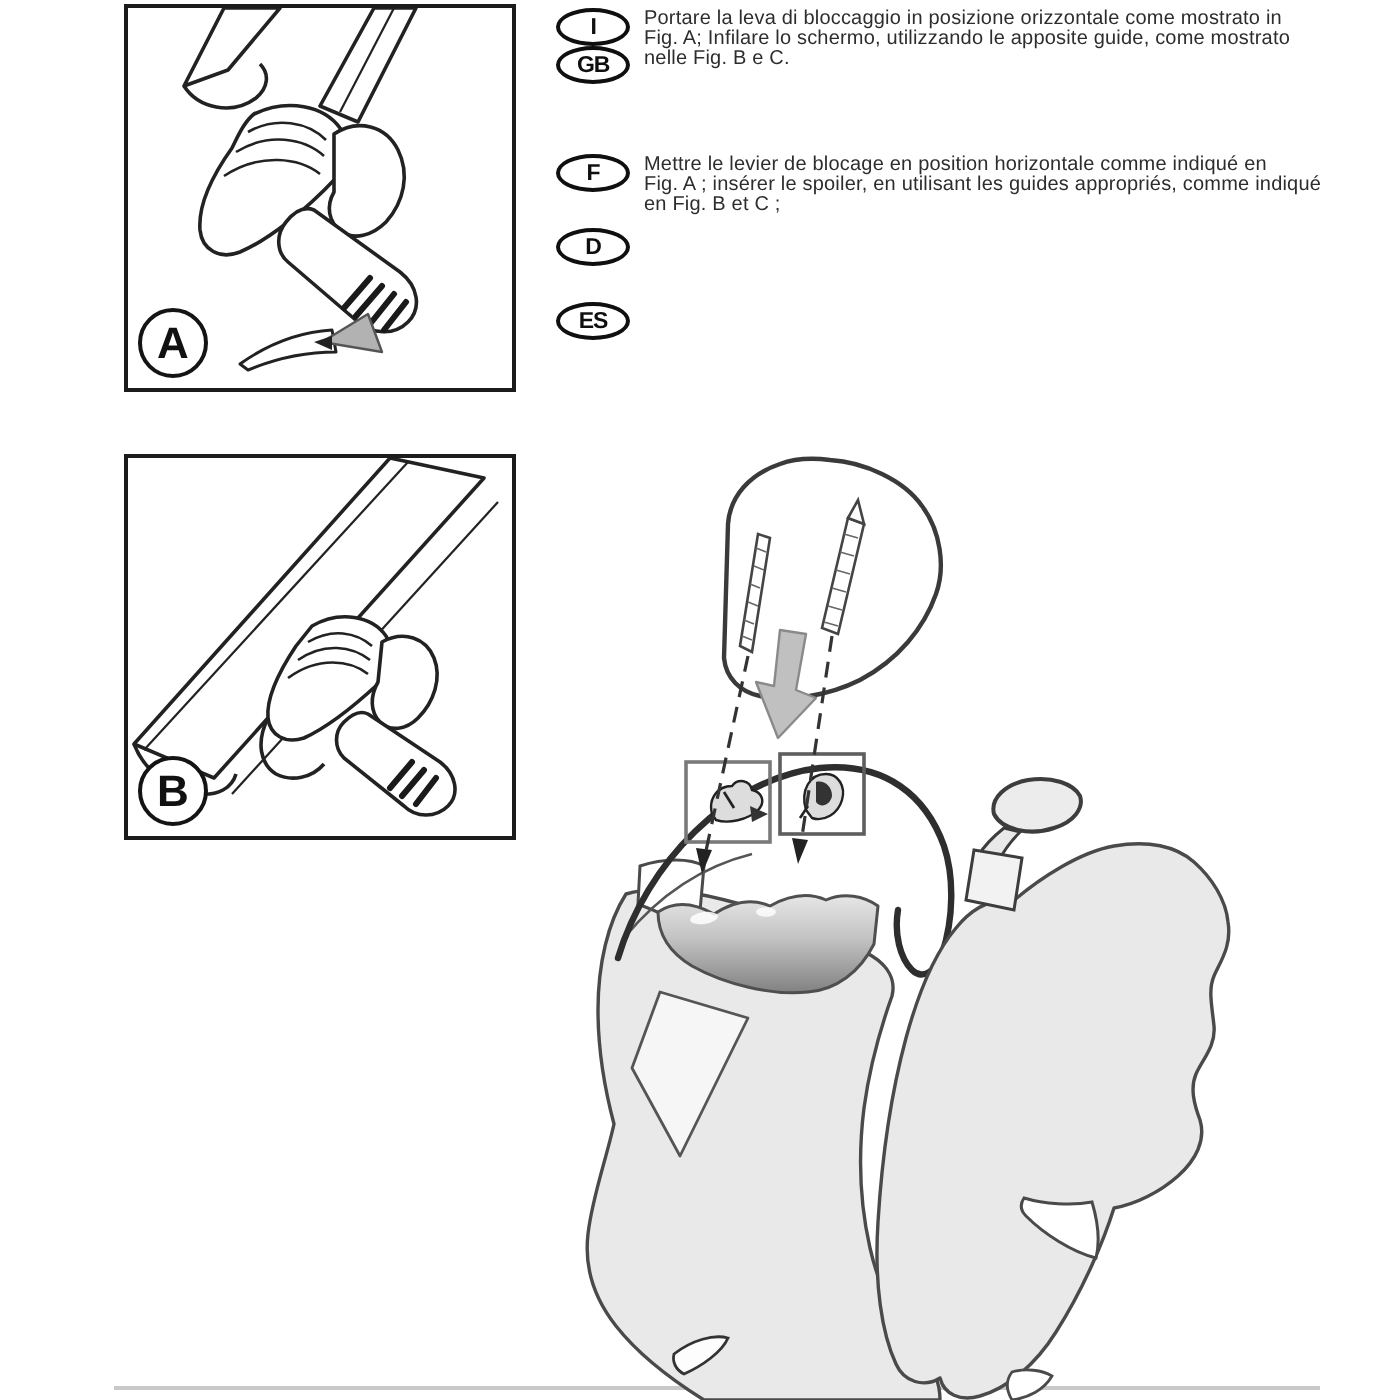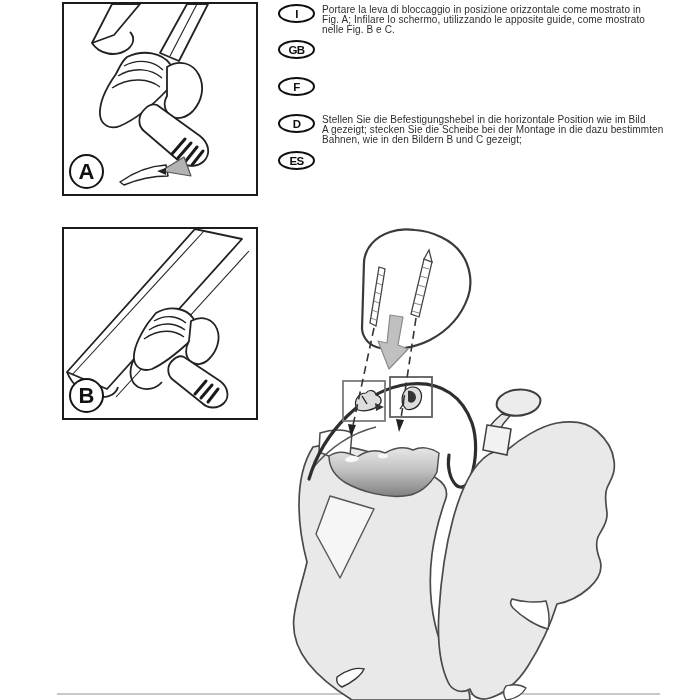--- a/index.html
+++ b/index.html
@@ -110,37 +110,37 @@
 
   <div>
     <div class="instr" style="top:4px">
       <div class="badge">
           <span>I</span>
         </div>
       <div class="itext">Portare la leva di bloccaggio in posizione orizzontale come mostrato in
 Fig. A; Infilare lo schermo, utilizzando le apposite guide, come mostrato
 nelle Fig. B e C.</div>
     </div>
-    <div class="instr" style="top:40px">
+    <div class="instr" style="top:23px">
       <div class="badge">
           <span>GB</span>
         </div>
     </div>
     <div class="instr" style="top:77px">
       <div class="badge">
           <span>F</span>
         </div>
+      <div class="itext">Mettre le levier de blocage en position horizontale comme indiqué en
+Fig. A ; insérer le spoiler, en utilisant les guides appropriés, comme indiqué
+en Fig. B et C ;</div>
     </div>
     <div class="instr" style="top:114px">
       <div class="badge">
           <span>D</span>
         </div>
-      <div class="itext">Stellen Sie die Befestigungshebel in die horizontale Position wie im Bild
-A gezeigt; stecken Sie die Scheibe bei der Montage in die dazu bestimmten
-Bahnen, wie in den Bildern B und C gezeigt;</div>
     </div>
     <div class="instr" style="top:151px">
       <div class="badge">
           <span>ES</span>
         </div>
     </div>
   </div>
 
   <svg class="main-illustration" width="700" height="500" viewBox="0 200 700 500">
     <defs>

